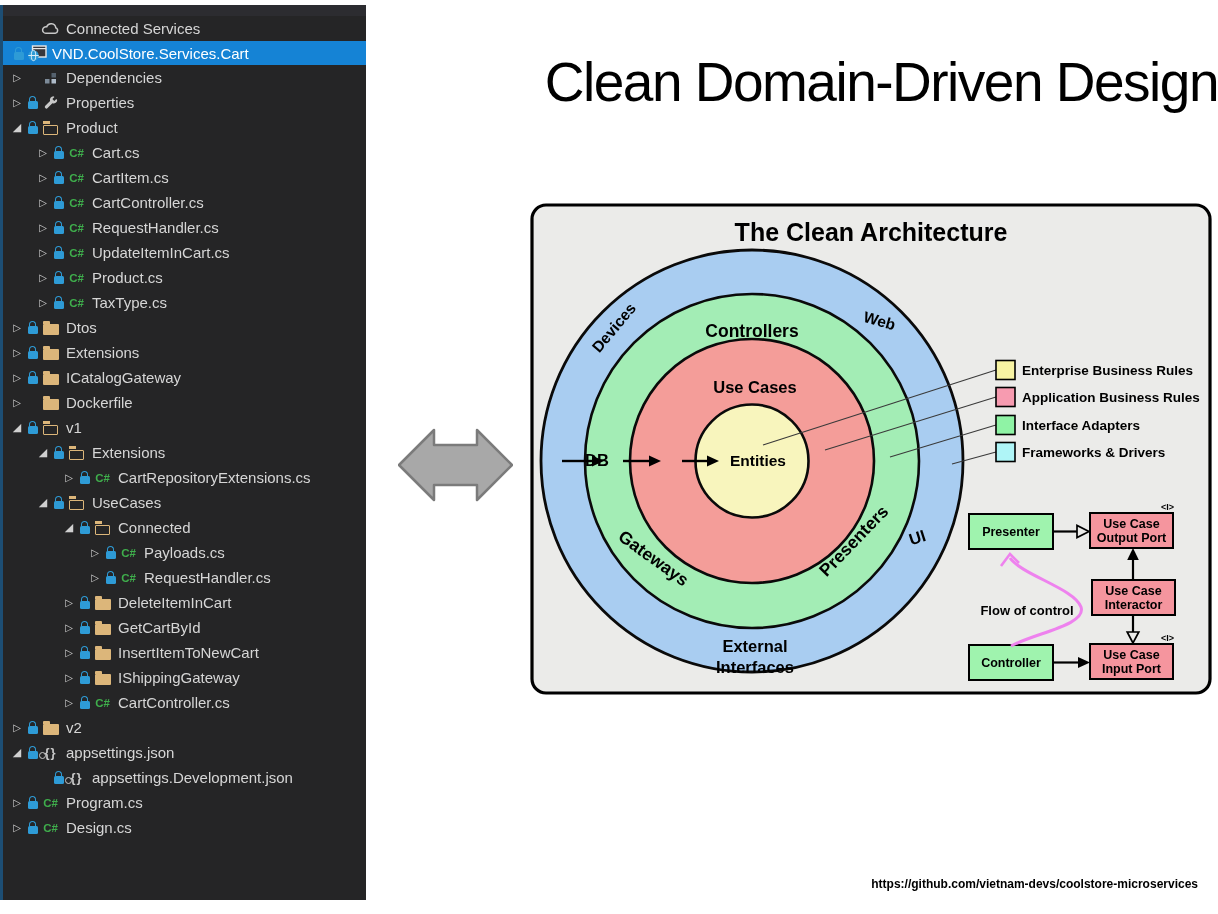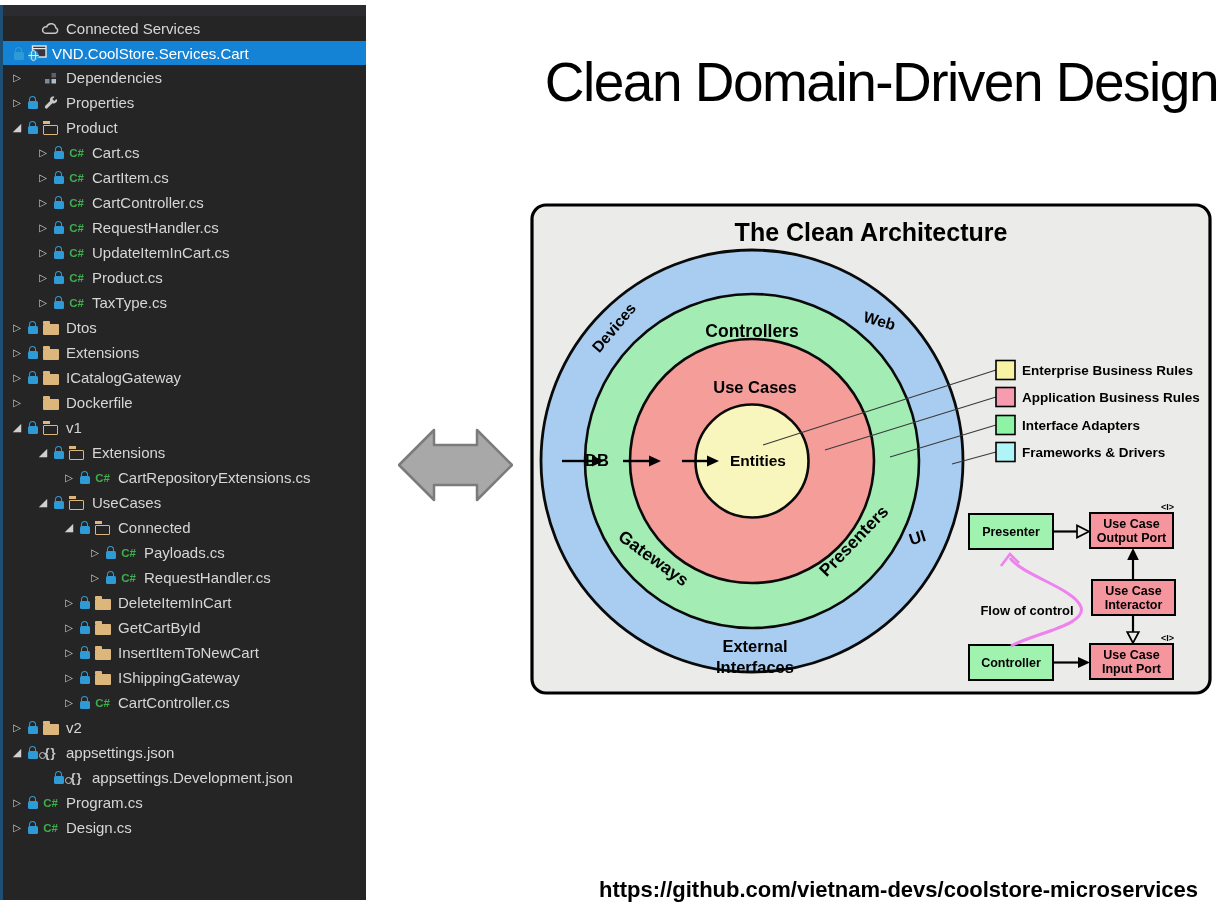--- a/index.html
+++ b/index.html
@@ -39,21 +39,21 @@
   
   .csico{color:#3fae4c;font-weight:bold;font-size:11.5px;letter-spacing:0;}
   
   .jico{position:relative;color:#c8c8c8;font-weight:bold;font-size:13px;letter-spacing:1px;}
   .jico::before{content:"";position:absolute;left:-5px;bottom:1px;width:5px;height:5px;border:1.5px solid #c8c8c8;border-radius:50%;}
   
   .pg{width:10px;height:13px;border:1.6px solid #c8c8c8;border-radius:1px 4px 1px 1px;display:inline-block;box-sizing:border-box;}
 
   
   .page-title{position:absolute;left:370px;top:50px;width:848px;text-align:right;font-size:55px;font-weight:400;letter-spacing:-1.5px;color:#000;margin:0;}
-  .footer-url{position:absolute;right:20px;top:877px;font-size:22px;font-weight:bold;color:#000;}
+  .footer-url{position:absolute;right:20px;top:877px;font-size:12px;font-weight:bold;color:#000;}
 
   
   .sync-arrow{position:absolute;left:398px;top:424px;}
 
   
   .diagram{position:absolute;left:530px;top:203px;}
   svg{font-family:"Liberation Sans",sans-serif;}
   text{fill:#000;}
   .dTitle{font-size:25px;font-weight:bold;}
   .rl17{font-size:17.5px;font-weight:bold;}

